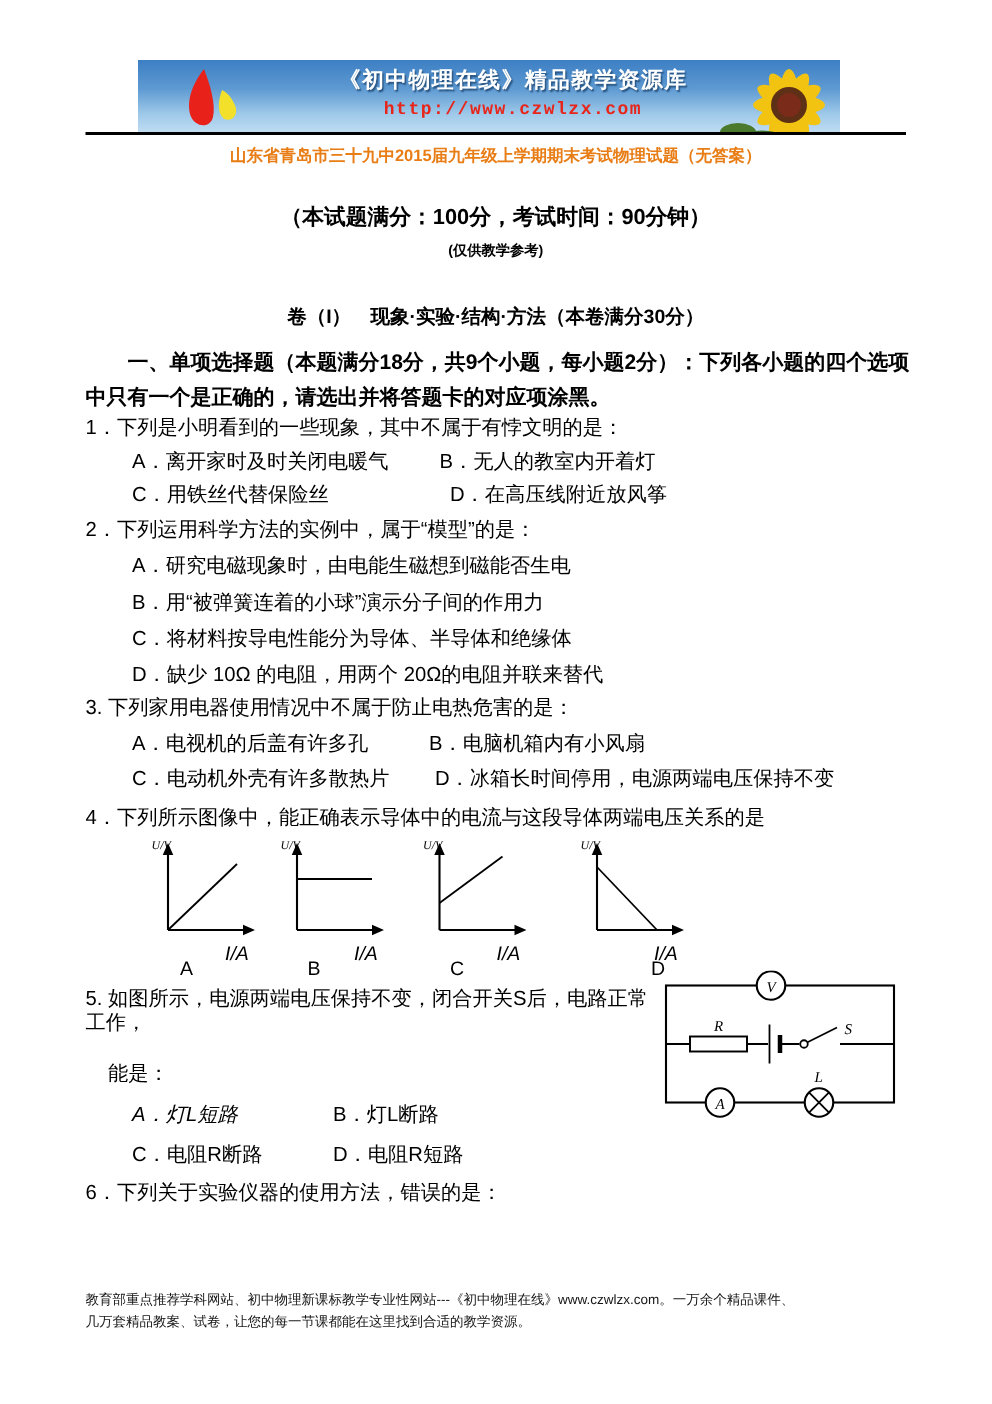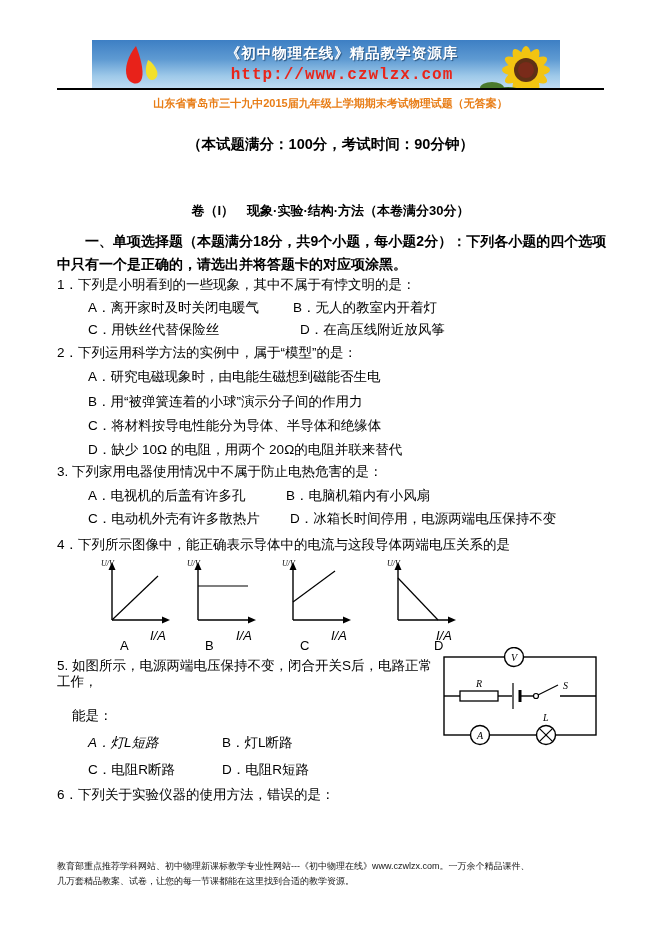--- a/index.html
+++ b/index.html
@@ -8,21 +8,21 @@
   .abs{position:absolute;}
   .center{left:0;width:661px;text-align:center;}
   .bold{font-weight:bold;}
   .body-text{font-size:13.5px;line-height:1.2;}
   
   .banner{position:absolute;left:92px;top:40px;width:468px;height:48px;overflow:hidden;
           background:linear-gradient(180deg,#3d7fc4 0%,#5e9ad2 40%,#9ec9e9 75%,#bfdcf2 100%);}
   .banner-text{position:absolute;left:110px;top:4px;width:280px;text-align:center;}
   .banner-title{color:#ffffff;font-weight:bold;font-size:14.5px;letter-spacing:1px;
                 text-shadow:1px 1px 1px #27527e;white-space:nowrap;}
-  .banner-url{color:#e8251a;font-weight:bold;font-size:16px;font-family:"Liberation Mono",monospace;
+  .banner-url{color:#e8251a;font-weight:bold;font-size:12px;font-family:"Liberation Mono",monospace;
               letter-spacing:1px;white-space:nowrap;margin-top:3px;}
   .banner-rule{position:absolute;left:57px;top:88px;width:547px;height:2px;background:#000;}
   
   .doc-title{top:96px;font-size:11px;font-weight:bold;color:#e87d16;}
   .meta-line{top:135px;font-size:14.5px;}
   .note-line{top:161px;font-size:9.5px;}
   .instr-line{top:177px;font-size:14.5px;}
   .volume-line{top:202px;font-size:13px;}
   .section-head{left:57px;top:230px;width:552px;font-size:14px;font-weight:bold;
                 line-height:23px;text-indent:2em;}
@@ -59,20 +59,21 @@
         <circle r="8" fill="#7a2b1a"></circle>
       </g>
       <ellipse cx="14" cy="48" rx="12" ry="6" fill="#4b7a2c"></ellipse>
       <ellipse cx="30" cy="52" rx="14" ry="5" fill="#3c6b24"></ellipse>
     </svg>
   </div>
   <div class="banner-rule"></div>
 
   <div class="abs center doc-title">山东省青岛市三十九中2015届九年级上学期期末考试物理试题（无答案）</div>
   <div class="abs center bold meta-line">（本试题满分：100分，考试时间：90分钟）</div>
+  <div class="abs center bold note-line">(仅供教学参考)</div>
   <div class="abs center bold volume-line">卷（I）　现象·实验·结构·方法（本卷满分30分）</div>
 
   <div class="abs section-head">一、单项选择题（本题满分18分，共9个小题，每小题2分）：下列各小题的四个选项中只有一个是正确的，请选出并将答题卡的对应项涂黑。</div>
 
   <div class="abs body-text" style="left:57px;top:277px;">1．下列是小明看到的一些现象，其中不属于有悖文明的是：</div>
   <div class="abs body-text" style="left:88px;top:300px;">A．离开家时及时关闭电暖气</div>
   <div class="abs body-text" style="left:293px;top:300px;">B．无人的教室内开着灯</div>
   <div class="abs body-text" style="left:88px;top:322px;">C．用铁丝代替保险丝</div>
   <div class="abs body-text" style="left:300px;top:322px;">D．在高压线附近放风筝</div>
 

